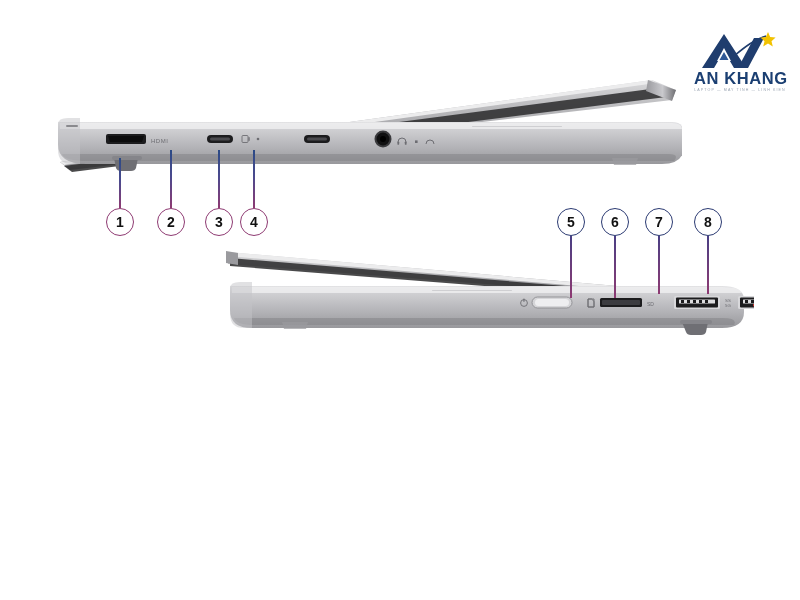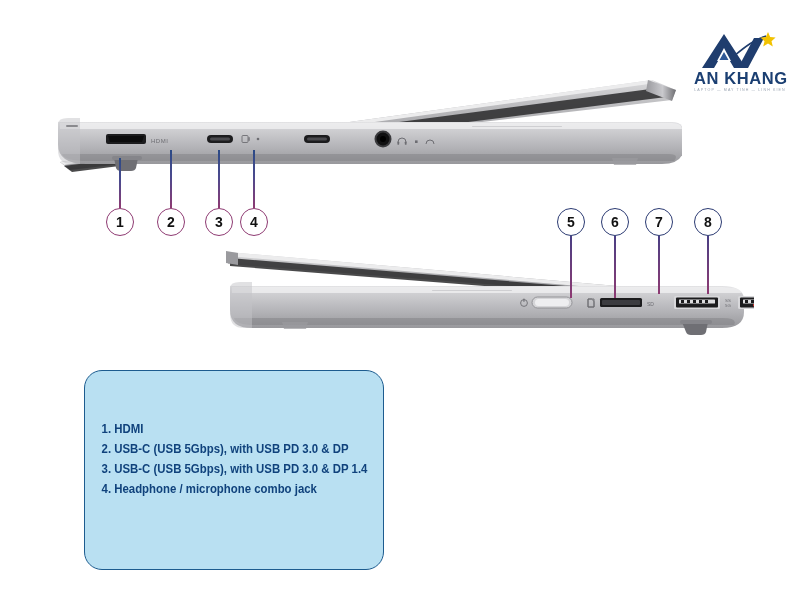--- a/index.html
+++ b/index.html
@@ -333,23 +333,15 @@
   </div>
   <div class="callout" style="left:694px; top:200px;">
     <div class="bubble grad-b">8</div>
   </div>
 
   <div class="leader up-from-bubble" style="left:570px; top:228px; height:62px;"></div>
   <div class="leader up-from-bubble" style="left:614px; top:228px; height:62px;"></div>
   <div class="leader up-from-bubble" style="left:658px; top:228px; height:58px;"></div>
   <div class="leader up-from-bubble" style="left:707px; top:228px; height:58px;"></div>
 
-  <div class="infobox" id="infobox-left">
-    <ul>
-      <li>1. HDMI</li>
-      <li>2. USB-C (USB 5Gbps), with USB PD 3.0 &amp; DP</li>
-      <li>3. USB-C (USB 5Gbps), with USB PD 3.0 &amp; DP 1.4</li>
-      <li>4. Headphone / microphone combo jack</li>
-    </ul>
-  </div>
 
 
 </div>
 
 </body></html>

